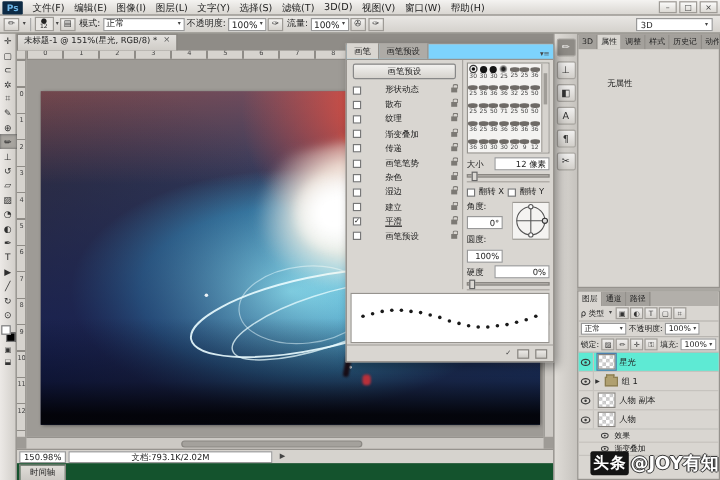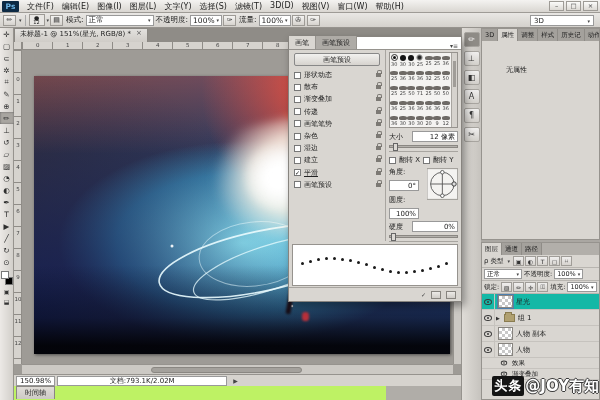--- a/index.html
+++ b/index.html
@@ -68,33 +68,33 @@
   .leg{position:absolute;filter:blur(1px);border-radius:3px;background:linear-gradient(#4a2530,#160d16)}
   .leg1{left:62.5%;top:50%;width:5px;height:100px;transform:rotate(10deg)}
   .leg2{left:68%;top:44%;width:46px;height:5px;transform:rotate(-18deg);background:linear-gradient(90deg,#57303a,rgba(60,25,35,0))}
   .shoe{position:absolute;left:64.5%;top:85%;width:7px;height:9px;background:#b8303a;border-radius:40%;filter:blur(1px)}
   .trails{position:absolute;left:26%;top:36%;}
 
   
   .status-bar{position:absolute;left:14px;top:374px;width:447px;height:12px;background:#d6d3ce;border-top:1px solid #96938e;display:flex;align-items:center;font-size:7px;z-index:6}
   .st-box{height:10px;background:#fff;border:1px solid #999;display:flex;align-items:center;padding:0 3px;margin-left:2px;white-space:nowrap}
   .st-arrow{margin-left:6px;color:#444;font-size:6px}
-  .timeline-bar{position:absolute;left:14px;top:386px;width:372px;height:14px;background:#bef264;z-index:6;display:flex;align-items:flex-start}
+  .timeline-bar{position:absolute;left:14px;top:386px;width:447px;height:14px;background:#14532d;z-index:6;display:flex;align-items:center}
   .timeline-tab{height:13px;background:linear-gradient(#e0ddd8,#ccc9c4);border:1px solid #8a8782;border-bottom:none;padding:0 8px;display:flex;align-items:center;font-size:7px;margin-left:2px}
 
   
   .brush-panel{position:absolute;left:288px;top:36px;width:174px;height:266px;background:#d9d6d1;border:1px solid #87847f;box-shadow:3px 4px 8px rgba(0,0,0,.4);z-index:25}
-  .bp-tabs{height:13px;background:#ffffff;display:flex;align-items:flex-end;border-bottom:1px solid #96938e}
+  .bp-tabs{height:13px;background:#7dd3fc;display:flex;align-items:flex-end;border-bottom:1px solid #96938e}
   .bp-tab{height:13px;padding:0 6px;display:flex;align-items:center;font-size:7px;background:#aeaba6;border-right:1px solid #96938e;white-space:nowrap}
   .bp-tab.active{background:#d9d6d1}
   .bp-menu{margin-left:auto;font-size:6px;color:#444;padding-right:3px}
   .bp-left{position:absolute;left:0;top:13px;width:97px;bottom:60px;border-right:1px solid #a8a5a0;overflow:hidden}
   .preset-btn{margin:3px 5px 3px 5px;height:13px;border:1px solid #888;border-radius:2px;background:linear-gradient(#f2f1ef,#d6d3ce);display:flex;align-items:center;justify-content:center;font-size:7px}
   .tip-row{height:12px;background:#aec6dd;border:1px dotted #5b7fa3;display:flex;align-items:center;padding-left:5px;font-size:7px;margin-top:2px}
-  .opt-row{height:12.2px;display:flex;align-items:center;padding:0 4px 0 5px;font-size:7px;gap:3px}
+  .opt-row{height:12.2px;display:flex;align-items:center;padding:0 4px 0 5px;font-size:7px;gap:20px}
   .cb{width:7px;height:7px;background:#fff;border:1px solid #777;display:flex;align-items:center;justify-content:center;font-size:6px;line-height:6px;color:#111;flex:none}
   .lock{width:5px;height:4px;background:#7c7974;position:relative;margin-left:auto;flex:none}
   .lock::before{content:"";position:absolute;top:-3px;left:0.5px;width:3px;height:3px;border:1px solid #7c7974;border-bottom:none;border-radius:2px 2px 0 0}
   .bp-right{position:absolute;left:97px;top:13px;right:0;bottom:60px;padding:2px 3px;font-size:7px}
   .brush-grid{height:76px;background:#f4f3f1;border:1px solid #96938e;display:grid;grid-template-columns:repeat(7,1fr);grid-auto-rows:15px;position:relative;padding-right:7px;overflow:hidden}
   .bg-scroll{position:absolute;right:0;top:0;bottom:0;width:6px;background:#d6d3ce;border-left:1px solid #a8a5a0}
   .bg-scroll i{position:absolute;left:1px;top:8px;width:3px;height:26px;background:#a09d98;display:block}
   .bcell{display:flex;flex-direction:column;align-items:center;justify-content:center;color:#444;font-size:5px;line-height:5px;gap:1px}
   .b-dot{width:6px;height:6px;border-radius:50%;background:#141414}
   .b-ring{width:7px;height:7px;border-radius:50%;border:1px solid #333;display:flex;align-items:center;justify-content:center}
@@ -128,21 +128,21 @@
   .ptabs{height:12px;background:#b2afaa;display:flex;align-items:flex-end;overflow:hidden}
   .ptab{height:12px;padding:0 3px;display:flex;align-items:center;font-size:6.5px;background:#a4a19c;border-right:1px solid #8f8c87;white-space:nowrap}
   .ptab.active{background:#d9d6d1}
   .props{position:absolute;left:0;top:0;width:119px;height:212px;background:#d9d6d1;border:1px solid #96938e}
   .pcontent{padding:24px;font-size:7px}
   .layers{position:absolute;left:0;top:214px;width:119px;height:158px;background:#d9d6d1;border:1px solid #96938e;overflow:hidden}
   .lrow-bar{height:13px;display:flex;align-items:center;padding:0 2px;gap:2px;border-bottom:1px solid #b8b5b0;font-size:6.5px}
   .mini-ic{width:11px;height:10px;border:1px solid #a09d98;background:linear-gradient(#f0efee,#d6d3ce);display:flex;align-items:center;justify-content:center;font-size:6px;color:#333;flex:none}
   .sel{height:10px;background:#fff;border:1px solid #999;display:flex;align-items:center;justify-content:space-between;padding:0 2px;white-space:nowrap}
   .lrow{height:16px;display:flex;align-items:center;border-bottom:1px solid #c6c3be;font-size:7px}
-  .lrow.selected{background:#14b8a6}
+  .lrow.selected{background:#5eead4}
   .leye{width:13px;align-self:stretch;border-right:1px solid #c6c3be;display:flex;align-items:center;justify-content:center;flex:none}
   .eye{width:8px;height:6px;border:1px solid #3a3a3a;border-radius:50%;position:relative}
   .eye::after{content:"";position:absolute;left:2px;top:1px;width:2px;height:2px;border-radius:50%;background:#3a3a3a}
   .lthumb{width:15px;height:13px;border:1px solid #87847f;margin:0 3px;flex:none;background:#fff}
   .lthumb.checker{background-color:#fff;background-image:linear-gradient(45deg,#c8c8c8 25%,transparent 25%,transparent 75%,#c8c8c8 75%),linear-gradient(45deg,#c8c8c8 25%,transparent 25%,transparent 75%,#c8c8c8 75%);background-size:6px 6px;background-position:0 0,3px 3px}
   .lthumb.checker.sel-th{outline:1px solid #4d7fae}
   .lthumb.gradient{background:radial-gradient(circle,#fff 10%,#000 90%);width:13px;height:13px}
   .gr-arrow{font-size:5px;color:#333;margin:0 1px}
   .folder{width:11px;height:8px;background:#b0a070;border:1px solid #8a7c50;position:relative;margin:0 3px;flex:none}
   .folder::before{content:"";position:absolute;top:-3px;left:0;width:5px;height:2px;background:#b0a070;border:1px solid #8a7c50;border-bottom:none}
@@ -344,20 +344,25 @@
           <span style="flex: 1 1 0%;">形状动态</span>
           <span class="lock"></span>
         </div>
         <div class="opt-row">
           <span class="cb"></span>
           <span style="flex: 1 1 0%;">散布</span>
           <span class="lock"></span>
         </div>
         <div class="opt-row">
           <span class="cb"></span>
+          <span style="flex: 1 1 0%;">纹理</span>
+          <span class="lock"></span>
+        </div>
+        <div class="opt-row">
+          <span class="cb"></span>
           <span style="flex: 1 1 0%;">渐变叠加</span>
           <span class="lock"></span>
         </div>
         <div class="opt-row">
           <span class="cb"></span>
           <span style="flex: 1 1 0%;">传递</span>
           <span class="lock"></span>
         </div>
         <div class="opt-row">
           <span class="cb"></span>

